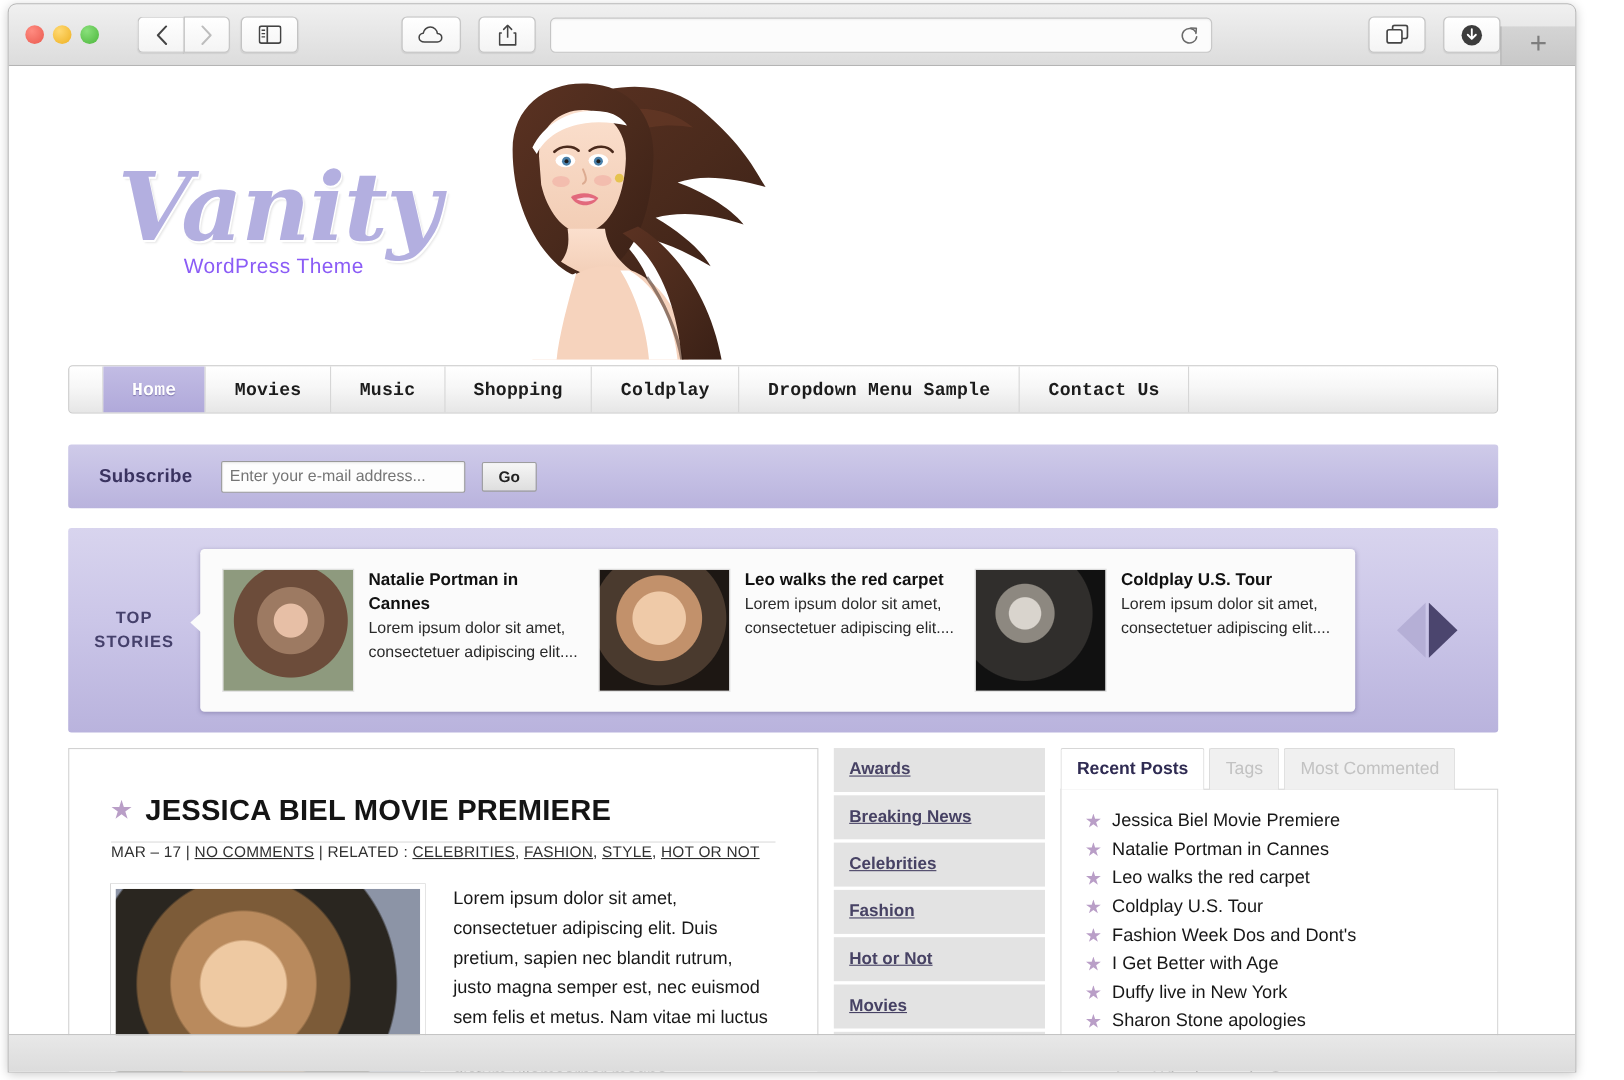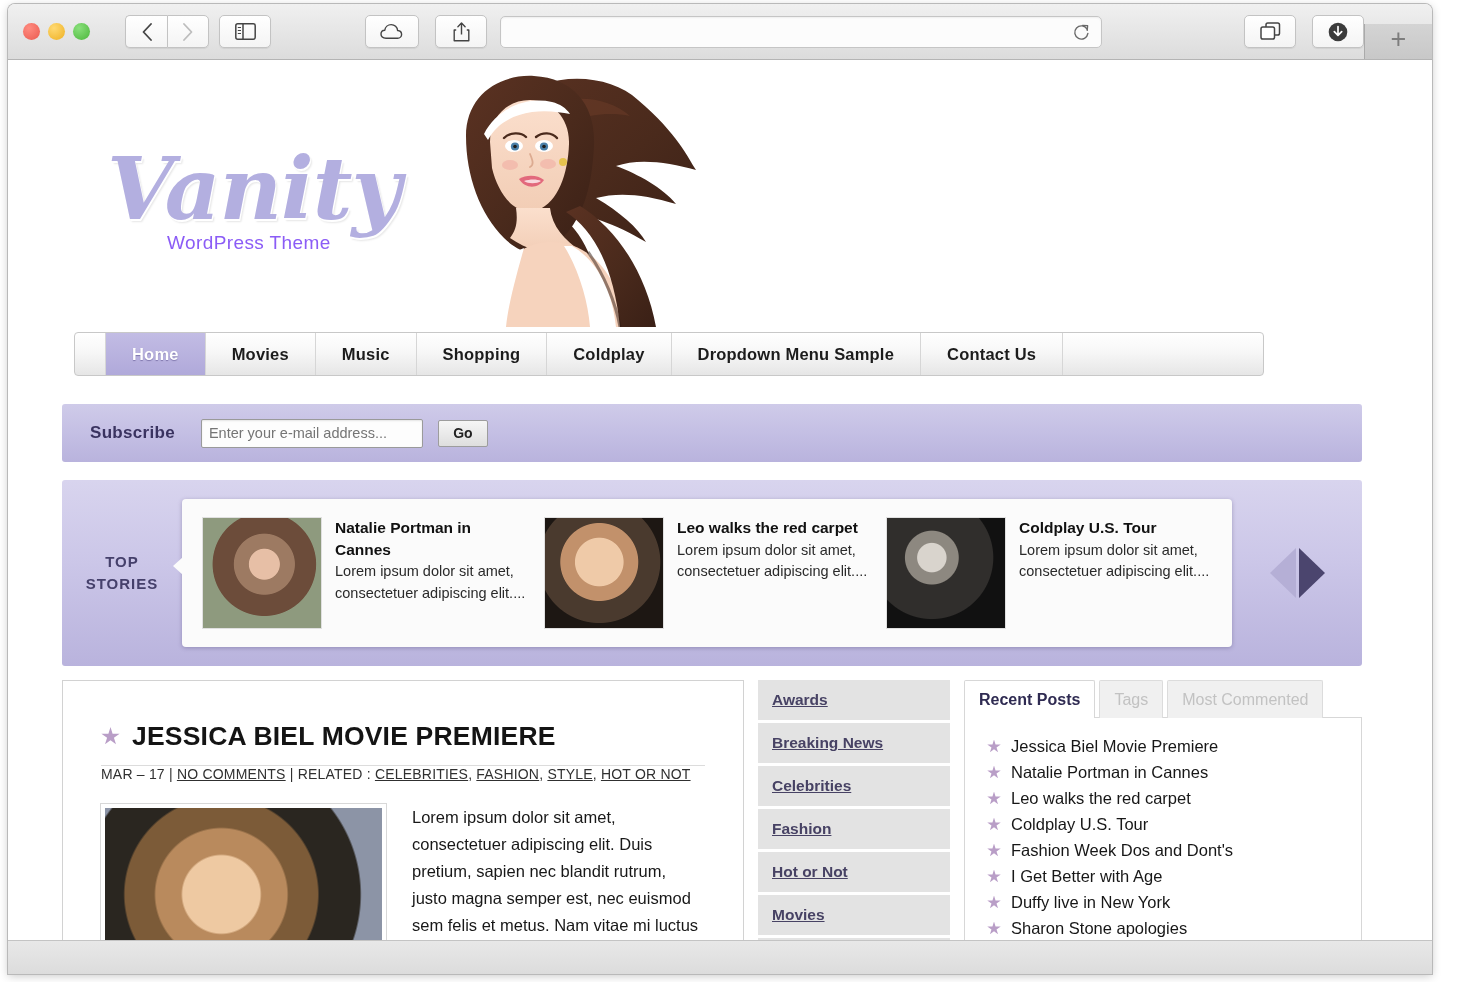--- a/index.html
+++ b/index.html
@@ -99,27 +99,28 @@
     font-size: 19px;
     color: #8b5cf6;
     margin-left: 60px;
     margin-top: 2px;
     letter-spacing: .4px;
   }
   #logo-art { position: absolute; left: 330px; top: 2px; width: 360px; height: 265px; }
 
   
   #nav {
-    position: absolute; left: 66px; top: 272px;
-    width: 1190px; height: 44px;
+    position: absolute; left: 54px; top: 272px;
+    width: 1300px; height: 44px;
     background: linear-gradient(#ffffff 0%, #f7f7f7 45%, #e6e6e6 100%);
     border: 1px solid #c8c8c8;
     border-radius: 4px;
     display: flex;
     overflow: hidden;
+    font-family: Liberation Mono, monospace;
   }
   #nav .spacer { width: 31px; border-right: 1px solid #d6d6d6; }
   .nav-item {
     display: flex; align-items: center; justify-content: center;
     padding: 0 26px;
     font-size: 16.5px;
     font-weight: bold;
     color: #1c1c1c;
     border-right: 1px solid #d6d6d6;
     letter-spacing: .2px;

